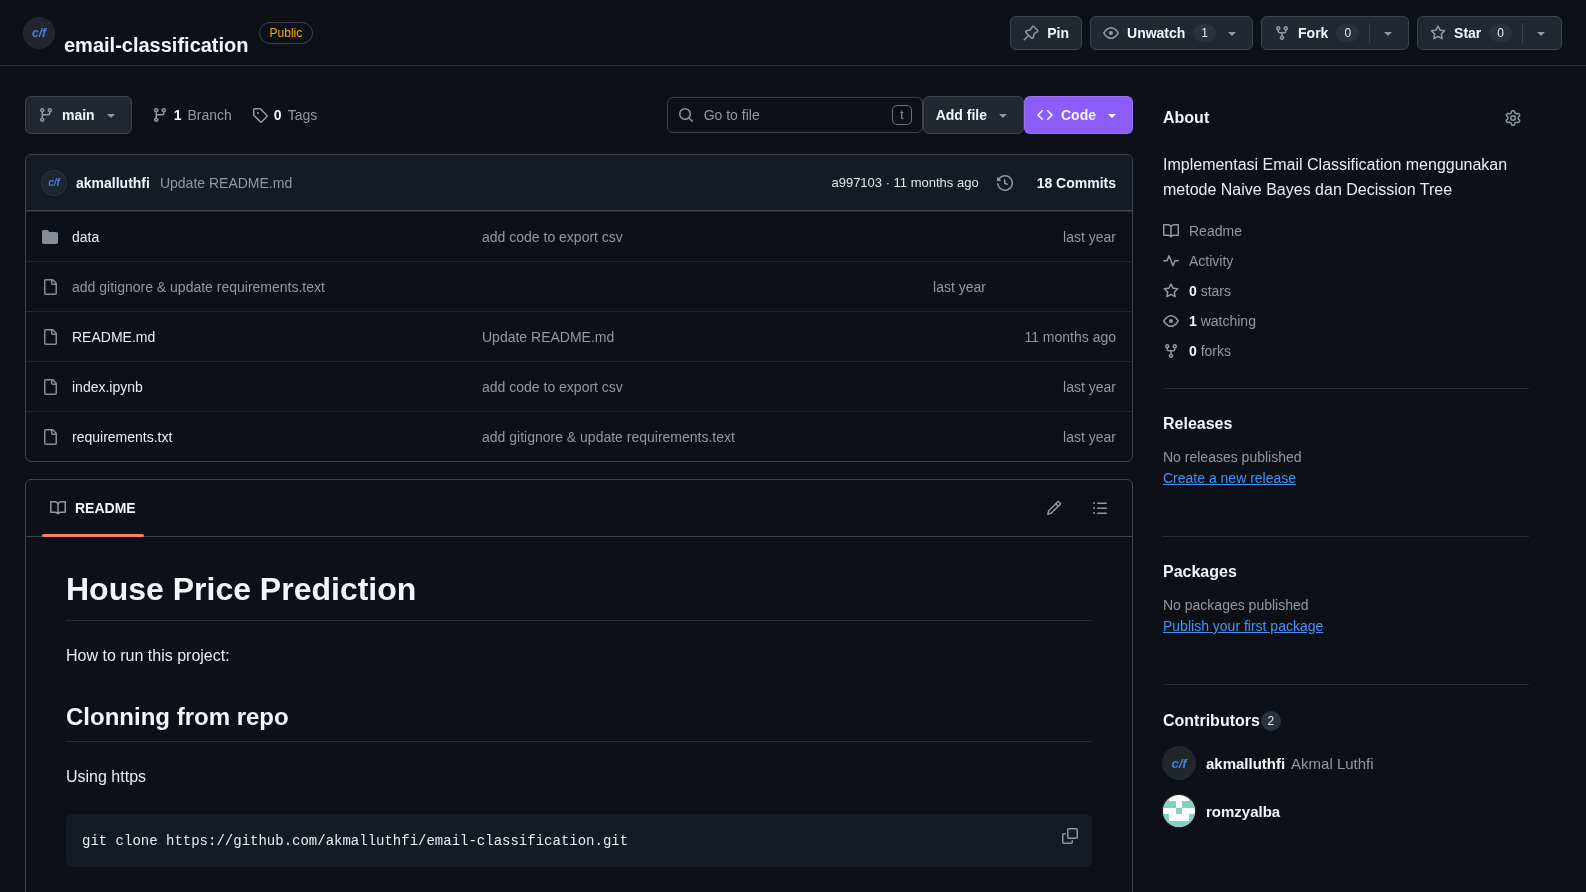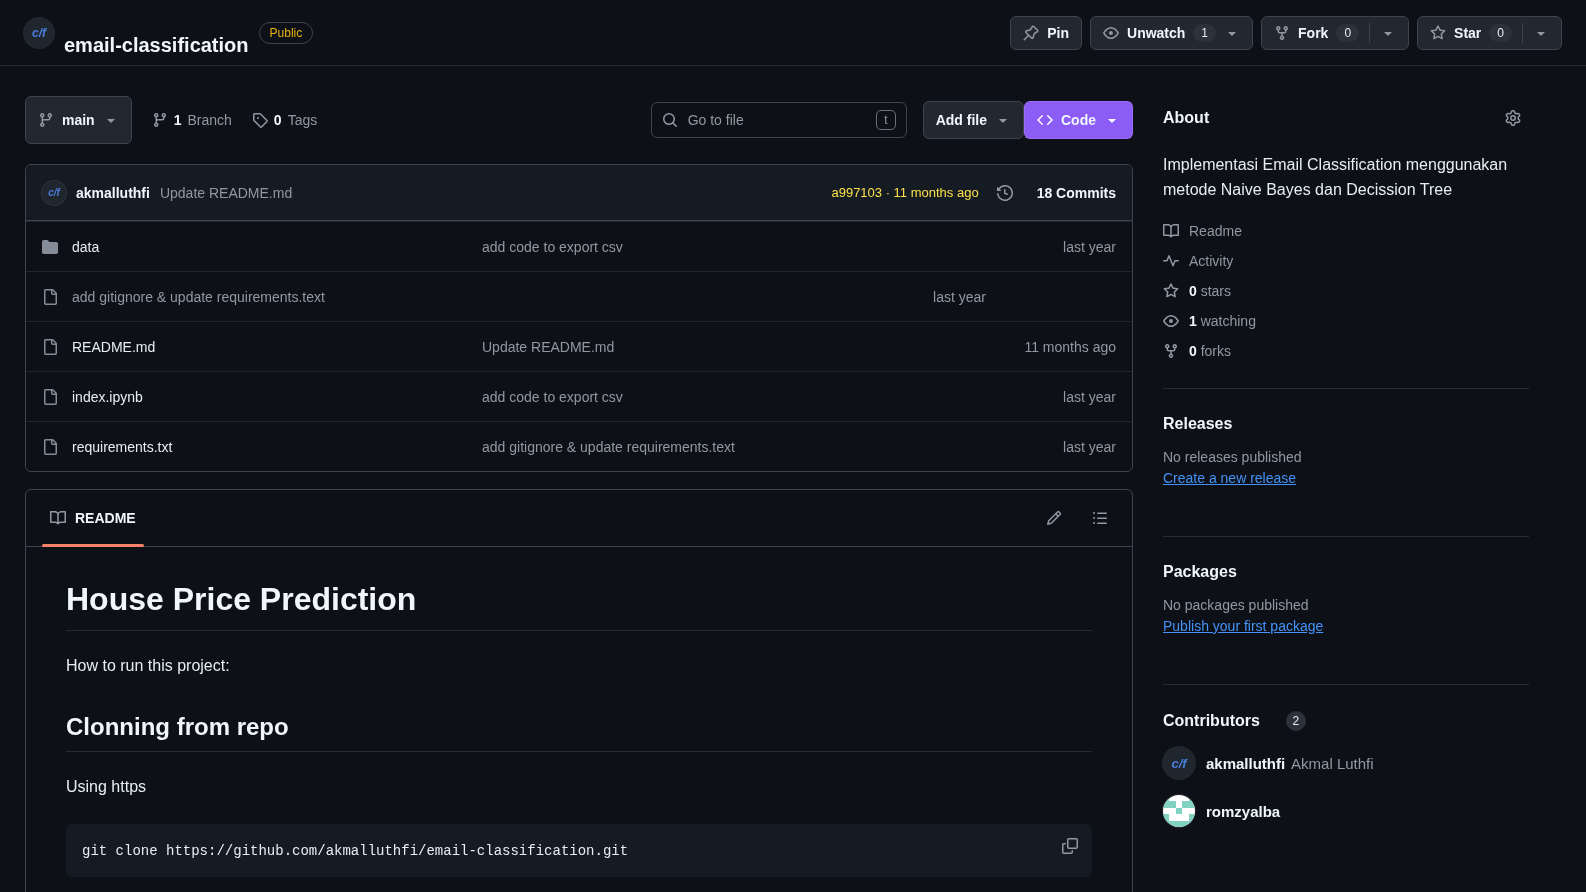--- a/index.html
+++ b/index.html
@@ -42,47 +42,47 @@
   .btn-divider { width:1px; align-self:stretch; margin:6px 2px; background:#3d444d; }
   .caret { color:#9198a1; }
 
   
   .main { display:flex; gap:30px; padding:30px 57px 0 25px; }
   .content { width:1108px; flex:none; }
   .sidebar { flex:1; min-width:0; }
 
   
   .toolbar { display:flex; align-items:center; margin-bottom:20px; }
-  .branch-btn { height:48px; }
+  .branch-btn { height:38px; }
   .branch-btn .bname { font-weight:700; }
   .repo-stats { display:flex; align-items:center; gap:20px; margin-left:20px; color:#9198a1; }
   .stat { display:flex; align-items:center; gap:6px; }
   .stat b { color:#f0f6fc; font-weight:700; }
   .spacer { flex:1; }
   .search-box {
     display:flex; align-items:center; gap:8px; width:256px; height:36px;
-    border:1px solid #3d444d; border-radius:6px; padding:0 10px; margin-right:16px; color:#9198a1;
+    border:1px solid #3d444d; border-radius:6px; padding:0 10px; color:#9198a1;
   }
   .search-box input {
     flex:1; background:transparent; border:0; outline:0; color:#e6edf3; font-size:14px; min-width:0;
     font-family:"Liberation Sans", sans-serif;
   }
   .search-box input::placeholder { color:#9198a1; }
   .kbd { border:1px solid #6a737d; border-radius:5px; padding:0 7px; font-size:12px; line-height:18px; color:#9198a1; }
   .add-file-btn { height:38px; }
   .code-btn { background:#8b5cf6; border:1px solid rgba(255,255,255,0.12); height:38px; }
   .code-btn .ic, .code-btn .caret { color:#ffffff; }
 
   
   .file-table { border:1px solid #3d444d; border-radius:6px; overflow:hidden; }
   .commit-bar { display:flex; align-items:center; gap:10px; background:#151b23; height:56px; padding:0 16px; border-bottom:1px solid #3d444d; }
   .commit-author { font-weight:700; color:#f0f6fc; }
   .commit-msg { color:#9198a1; }
   .commit-right { margin-left:auto; display:flex; align-items:center; gap:18px; }
-  .sha-time { color:#fde047; font-size:13px; }
+  .sha-time { color:#e5e5e5; font-size:13px; }
   .commits-link { display:flex; align-items:flex-start; gap:24px; color:#f0f6fc; font-weight:700; }
   .commits-link .ic { color:#9198a1; }
   .file-row {
     display:grid; grid-template-columns:20px 400px 1fr 120px; align-items:center;
     height:50px; padding:0 16px; border-top:1px solid #21262d; column-gap:10px;
   }
   .file-row:first-of-type { border-top:0; }
   .f-icon { color:#848d97; }
   .f-name { color:#e6edf3; }
   .f-msg { color:#9198a1; overflow:hidden; text-overflow:ellipsis; white-space:nowrap; }
@@ -109,21 +109,21 @@
   .about-head { display:flex; align-items:center; justify-content:space-between; margin-top:6px; }
   .gear { color:#9198a1; }
   .about-desc { font-size:16px; line-height:25px; color:#e6edf3; margin:18px 0 14px; }
   .meta-item { display:flex; align-items:center; gap:10px; padding:7px 0; color:#9198a1; font-size:14px; }
   .meta-item .ic { color:#9198a1; }
   .meta-item b { color:#f0f6fc; font-weight:700; }
   .sb-section { border-top:1px solid #262c36; margin-top:22px; padding-top:26px; }
   .empty-text { font-size:14px; color:#9198a1; margin:16px 0 5px; }
   .sb-link { color:#4493f8; text-decoration:underline; font-size:14px; }
   .sb-section.pad-b { padding-bottom:28px; }
-  .contrib-head { display:flex; align-items:center; gap:26px; }
+  .contrib-head { display:flex; align-items:center; gap:1px; }
   .count-badge { background:#2c323b; border-radius:2em; min-width:20px; height:20px; line-height:20px; text-align:center; padding:0 6px; font-size:12px; font-weight:500; color:#e6edf3; }
   .contrib-row { display:flex; align-items:center; gap:11px; margin-top:16px; }
   .contrib-user { font-weight:700; font-size:15px; color:#f0f6fc; }
   .contrib-full { color:#9198a1; font-size:15px; margin-left:2px; }
   .identicon { width:32px; height:32px; border-radius:50%; overflow:hidden; box-shadow:0 0 0 1px rgba(255,255,255,0.10); flex:none; }
 </style>
 </head>
 <body>
 
 <div class="top-header">

